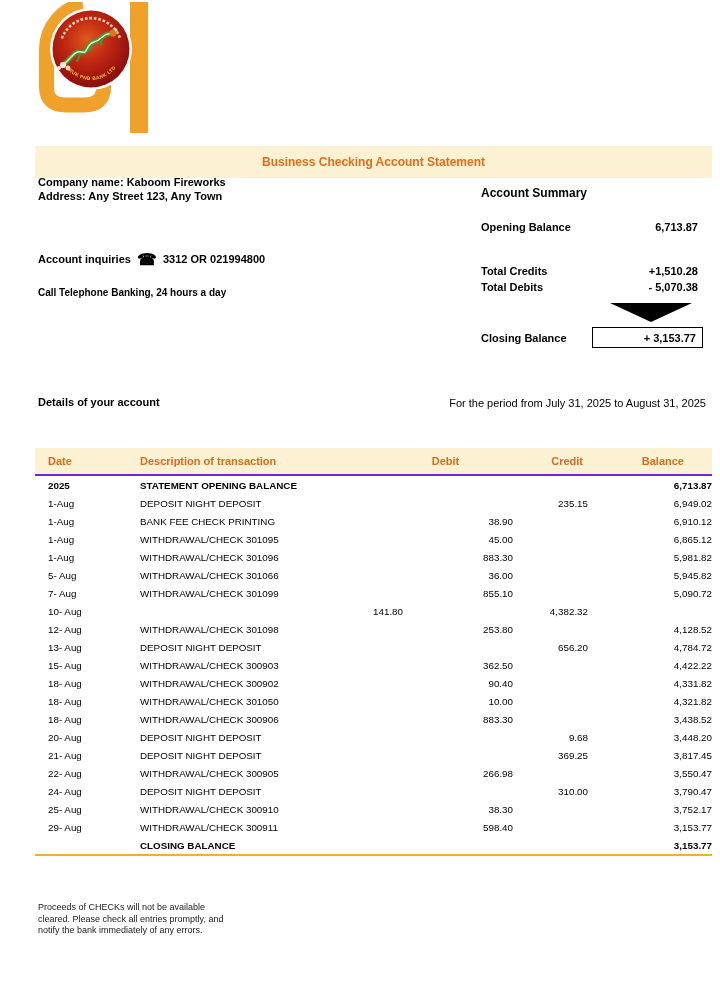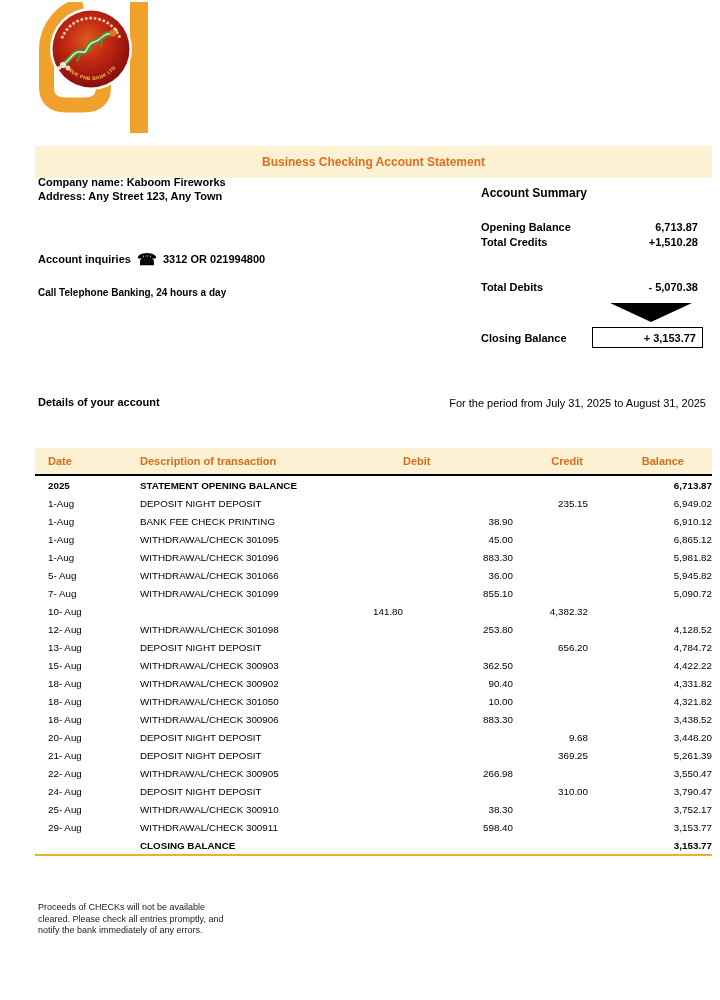--- a/index.html
+++ b/index.html
@@ -21,42 +21,42 @@
   .company-block { left:38px; top:176px; font-size:11px; font-weight:bold; line-height:13.5px; }
   .inquiries { left:38px; top:250px; font-size:11px; font-weight:bold; }
   .inquiries .phone { font-size:16px; vertical-align:-2px; padding:0 3px; }
   .telebanking { left:38px; top:287px; font-size:10px; font-weight:bold; }
 
   
   .summary { left:481px; top:186px; width:217px; height:165px; }
   .summary-title { position:absolute; left:0; top:0; font-size:12px; font-weight:bold; }
   .sum-row { position:absolute; left:0; width:100%; display:flex; justify-content:space-between;
              font-size:11px; font-weight:bold; }
-  .sum-row.r0 { top:35px; } .sum-row.r1 { top:50px;gap:16px; } .sum-row.r2 { top:95px; }
+  .sum-row.r0 { top:35px; } .sum-row.r1 { top:79px;gap:16px; } .sum-row.r2 { top:95px; }
   .arrow-down { position:absolute; top:117px; right:6px; width:0; height:0;
                 border-left:41px solid transparent; border-right:41px solid transparent;
                 border-top:19px solid #000; }
   .closing-row { position:absolute; top:141px; left:0; width:222px; display:flex;
                  align-items:center; justify-content:space-between; }
   .closing-row .lbl { font-size:11px; font-weight:bold; }
   .closing-box { width:111px; height:21px; border:1.5px solid #000; display:flex;
                  align-items:center; justify-content:flex-end; padding-right:6px;
                  font-size:11px; font-weight:bold; background:#fff; }
 
   
   .details-heading { left:38px; top:396px; font-size:11px; font-weight:bold; }
   .period { top:397px; right:14px; font-size:11px; }
 
   
   .txn-table { left:35px; top:448px; width:677px; }
   .thead { display:grid; grid-template-columns:105px 1fr 110px 75px 124px; align-items:center;
-           height:28px; background:#FCF1D2; border-bottom:2px solid #000000;
+           height:28px; background:#FCF1D2; border-bottom:2px solid #6d28d9;
            color:#D96C1B; font-weight:bold; font-size:11px; }
   .thead .h-date { padding-left:13px; }
-  .thead .h-debit { text-align:left; padding-right:25px; }
+  .thead .h-debit { text-align:center; padding-right:25px; }
   .thead .h-credit { text-align:right; padding-right:5px; }
   .thead .h-balance { text-align:right; padding-right:28px; }
   .tbody { border-bottom:2.5px solid #F0B02F; }
   .trow { display:grid; grid-template-columns:105px 1fr 110px 75px 124px; align-items:center;
           height:18px; font-size:9.8px; }
   .trow .c-date { padding-left:13px; }
   .trow .c-debit, .trow .c-credit, .trow .c-balance { text-align:right; }
   .trow.bold { font-weight:bold; }
 
   
@@ -258,21 +258,21 @@
           <div class="c-desc">DEPOSIT NIGHT DEPOSIT</div>
           <div class="c-debit"></div>
           <div class="c-credit">9.68</div>
           <div class="c-balance">3,448.20</div>
         </div>
         <div class="trow">
           <div class="c-date">21- Aug</div>
           <div class="c-desc">DEPOSIT NIGHT DEPOSIT</div>
           <div class="c-debit"></div>
           <div class="c-credit">369.25</div>
-          <div class="c-balance">5,261.39</div>
+          <div class="c-balance">3,817.45</div>
         </div>
         <div class="trow">
           <div class="c-date">22- Aug</div>
           <div class="c-desc">WITHDRAWAL/CHECK 300905</div>
           <div class="c-debit">266.98</div>
           <div class="c-credit"></div>
           <div class="c-balance">3,550.47</div>
         </div>
         <div class="trow">
           <div class="c-date">24- Aug</div>

